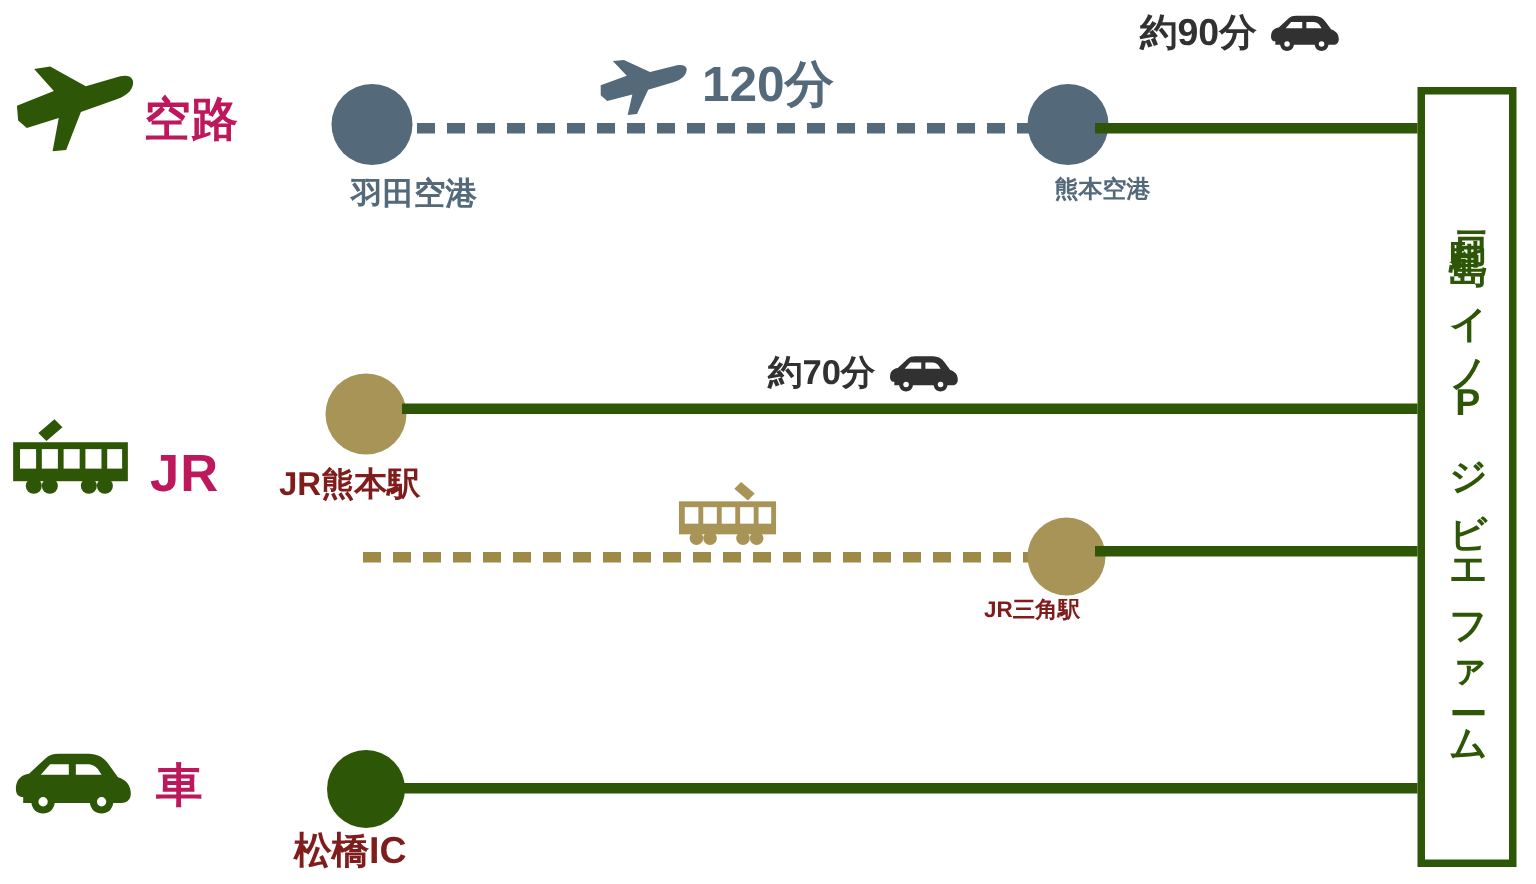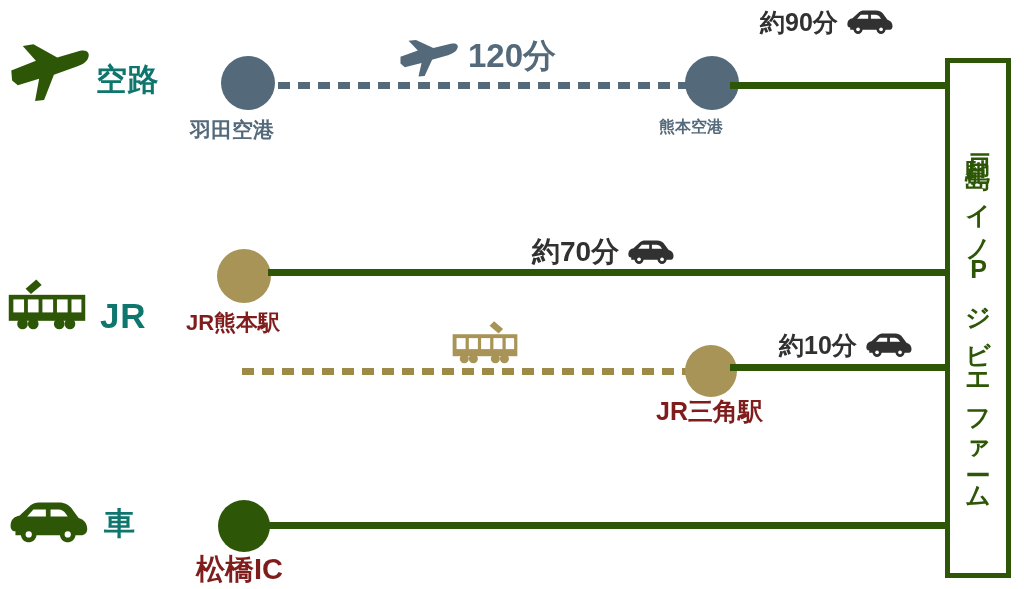--- a/index.html
+++ b/index.html
@@ -15,21 +15,21 @@
     width: 1024px;
     height: 589px;
     background: #ffffff;
     overflow: hidden;
   }
 
   
   .mode-label {
     position: absolute;
     font-weight: bold;
-    color: #0f766e;
+    color: #be185d;
     letter-spacing: 0.02em;
     white-space: nowrap;
     line-height: 1;
   }
 
   
   .line-green {
     position: absolute;
     background: #2d5707;
     height: 7px;
@@ -59,21 +59,21 @@
   .node-tan   { background: #a89457; }
   .node-green { background: #2d5707; }
 
   
   .node-label {
     position: absolute;
     font-weight: bold;
     white-space: nowrap;
     line-height: 1;
   }
-  .label-blue  { color: #54697a; }
+  .label-blue  { color: #54697a; margin-left: 44px; }
   .label-green { color: #7f1d1d; }
 
   
   .duration {
     position: absolute;
     font-weight: bold;
     white-space: nowrap;
     line-height: 1.12;
     color: #313131;
   }
@@ -181,21 +181,21 @@
       <circle fill="#2d5707" cx="80" cy="60" r="7"></circle>
     </svg>
   </span>
   <span class="mode-label" style="left:100px; top:298px; font-size:35px;">JR</span>
 
   <div class="node node-tan" style="left:217px; top:249px; width:54px; height:54px;"></div>
   <div class="node-label label-green" style="left:186px; top:312px; font-size:22px;">JR熊本駅</div>
 
   <div class="line-green" style="left:268px; top:269px; width:684px;"></div>
 
-  <div class="duration" style="left:532px; top:236px; font-size:28px;">
+  <div class="duration" style="left:512px; top:236px; font-size:23px;">
     <div class="dur-row">
       <span>約70分</span>
       <span class="icon" style="position:relative; width:46px; height:26px;">
         <svg viewBox="0 0 100 56" xmlns="http://www.w3.org/2000/svg">
           <path fill="#313131" d="M7 40 C2 40 0 36 1 30 C2 24 6 21 12 20 L26 7 C29 4 33 3 37 3 L63 3 C70 3 76 6 80 12 L88 23 C95 25 99 30 99 37 C99 42 96 45 91 45 L84 45 C83 51 79 54 74 54 C69 54 65 51 64 45 L34 45 C33 51 29 54 24 54 C19 54 15 51 14 45 L7 45 Z"></path>
           <path fill="#ffffff" d="M30 12 L46 12 L46 21 L22 21 Z"></path>
           <path fill="#ffffff" d="M52 12 L62 12 C66 12 70 14 72 18 L74 21 L52 21 Z"></path>
           <circle fill="#ffffff" cx="24" cy="44" r="4"></circle>
           <circle fill="#ffffff" cx="74" cy="44" r="4"></circle>
         </svg>
@@ -215,52 +215,38 @@
       <rect fill="#ffffff" x="63" y="28" width="14" height="17"></rect>
       <rect fill="#ffffff" x="82" y="28" width="13" height="17"></rect>
       <circle fill="#a89457" cx="18" cy="60" r="7"></circle>
       <circle fill="#a89457" cx="32" cy="60" r="7"></circle>
       <circle fill="#a89457" cx="66" cy="60" r="7"></circle>
       <circle fill="#a89457" cx="80" cy="60" r="7"></circle>
     </svg>
   </span>
 
   <div class="node node-tan" style="left:685px; top:345px; width:52px; height:52px;"></div>
-  <div class="node-label label-green" style="left:656px; top:399px; font-size:25px;">JR三角駅</div>
+  <div class="node-label label-green" style="left:656px; top:399px; font-size:15px;">JR三角駅</div>
 
   <div class="line-green" style="left:730px; top:364px; width:222px;"></div>
 
-  <div class="duration" style="left:779px; top:331px; font-size:25px;">
-    <div class="dur-row">
-      <span>約10分</span>
-      <span class="icon" style="position:relative; width:46px; height:26px;">
-        <svg viewBox="0 0 100 56" xmlns="http://www.w3.org/2000/svg">
-          <path fill="#313131" d="M7 40 C2 40 0 36 1 30 C2 24 6 21 12 20 L26 7 C29 4 33 3 37 3 L63 3 C70 3 76 6 80 12 L88 23 C95 25 99 30 99 37 C99 42 96 45 91 45 L84 45 C83 51 79 54 74 54 C69 54 65 51 64 45 L34 45 C33 51 29 54 24 54 C19 54 15 51 14 45 L7 45 Z"></path>
-          <path fill="#ffffff" d="M30 12 L46 12 L46 21 L22 21 Z"></path>
-          <path fill="#ffffff" d="M52 12 L62 12 C66 12 70 14 72 18 L74 21 L52 21 Z"></path>
-          <circle fill="#ffffff" cx="24" cy="44" r="4"></circle>
-          <circle fill="#ffffff" cx="74" cy="44" r="4"></circle>
-        </svg>
-      </span>
-    </div>
-  </div>
 
   <span class="icon" style="left:10px; top:500px; width:78px; height:44px;">
     <svg viewBox="0 0 100 56" xmlns="http://www.w3.org/2000/svg">
       <path fill="#2d5707" d="M7 40 C2 40 0 36 1 30 C2 24 6 21 12 20 L26 7 C29 4 33 3 37 3 L63 3 C70 3 76 6 80 12 L88 23 C95 25 99 30 99 37 C99 42 96 45 91 45 L84 45 C83 51 79 54 74 54 C69 54 65 51 64 45 L34 45 C33 51 29 54 24 54 C19 54 15 51 14 45 L7 45 Z"></path>
       <path fill="#ffffff" d="M30 12 L46 12 L46 21 L22 21 Z"></path>
       <path fill="#ffffff" d="M52 12 L62 12 C66 12 70 14 72 18 L74 21 L52 21 Z"></path>
       <circle fill="#ffffff" cx="24" cy="44" r="4"></circle>
       <circle fill="#ffffff" cx="74" cy="44" r="4"></circle>
     </svg>
   </span>
   <span class="mode-label" style="left:104px; top:508px; font-size:31px;">車</span>
 
   <div class="node node-green" style="left:218px; top:500px; width:52px; height:52px;"></div>
-  <div class="node-label label-green" style="left:196px; top:555px; font-size:29px;">松橋IC</div>
+  <div class="node-label label-green" style="left:196px; top:555px; font-size:25px;">松橋IC</div>
 
   <div class="line-green" style="left:266px; top:522px; width:686px;"></div>
 
 
   <div id="destination-box">
     <div id="destination-text">戸馳島 イノPジビエファーム</div>
   </div>
 
 </div>
 

